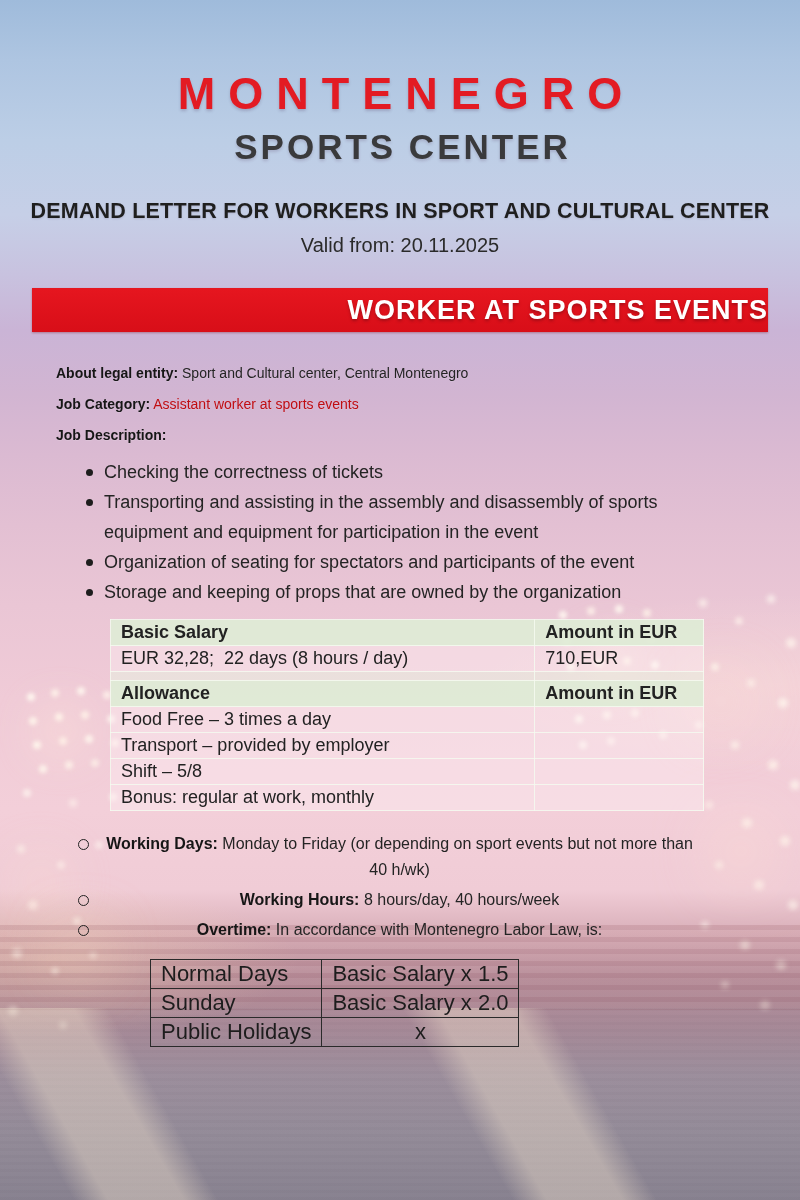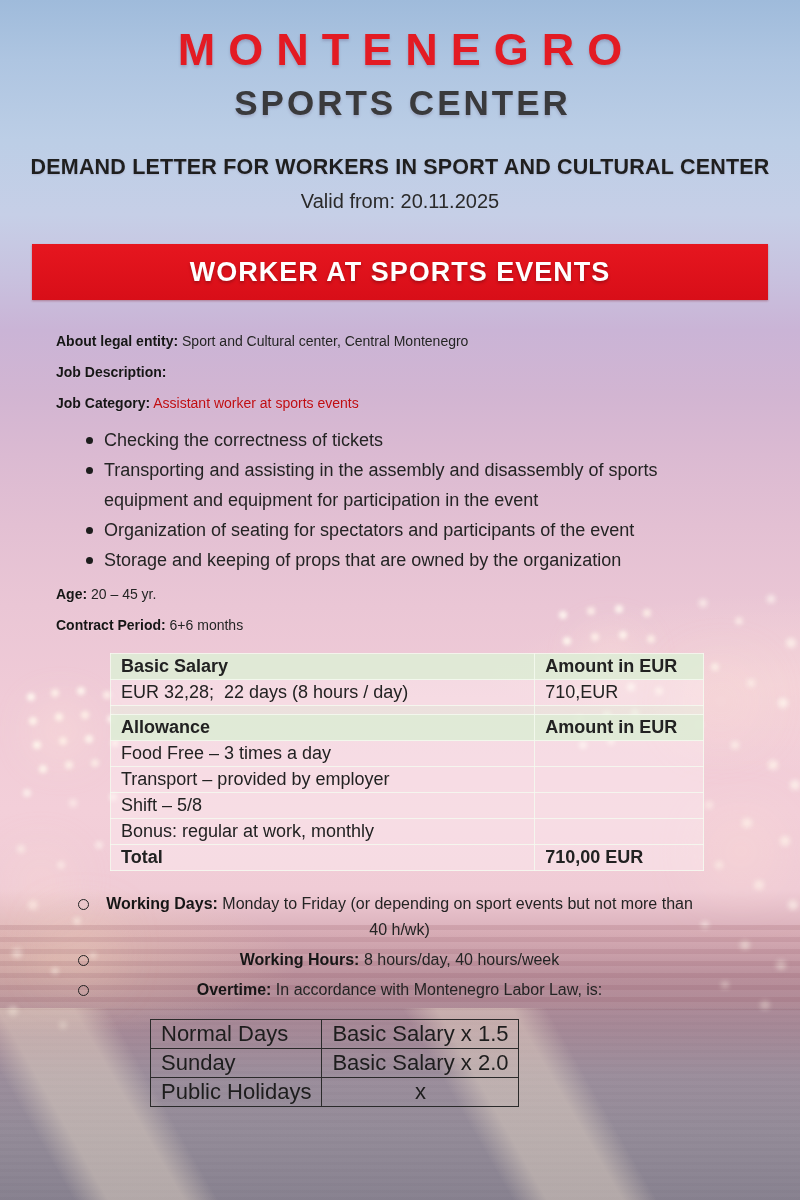--- a/index.html
+++ b/index.html
@@ -95,21 +95,21 @@
         rgba(240,224,204,.42) 150px, rgba(240,224,204,.42) 215px,
         rgba(238,220,200,0) 245px, rgba(238,220,200,0) 380px),
       repeating-linear-gradient(180deg,
         rgba(120,110,125,.08) 0 3px, rgba(160,150,165,.05) 3px 7px);
     pointer-events: none;
   }
 
   .content { position: relative; z-index: 2; }
 
   .brand-title {
-    margin: 26px 0 0; text-align: center;
+    margin: 70px 0 0; text-align: center;
     font-size: 45px; font-weight: bold; line-height: 48px;
     letter-spacing: 13px; padding-left: 13px;
     color: #e31b23; text-shadow: 0 2px 3px rgba(70,40,80,.22);
   }
   .brand-subtitle {
     margin: 10px 12px 0; text-align: center;
     font-size: 35px; font-weight: bold; line-height: 38px;
     letter-spacing: 3px; padding-left: 5px;
     color: #3a3a3c; text-shadow: 0 2px 3px rgba(70,40,80,.18);
   }
@@ -118,23 +118,23 @@
     font-size: 21.5px; font-weight: bold; line-height: 26px;
     color: #1f1f1f; letter-spacing: .2px;
     text-shadow: 0 1px 2px rgba(70,40,80,.15);
   }
   .valid {
     margin: 8px 0 0; text-align: center;
     font-size: 20px; line-height: 26px; color: #2a2a2a;
   }
 
   .banner {
-    margin: 30px 32px 0; height: 56px;
+    margin: 30px 32px 0; height: 44px;
     background: linear-gradient(180deg, #e6161f, #d80e18);
-    display: flex; align-items: center; justify-content: center;
+    display: flex; align-items: center; justify-content: flex-end;
     box-shadow: 0 1px 2px rgba(120,10,20,.35);
   }
   .banner span {
     color: #ffffff; font-weight: bold; font-size: 27px; letter-spacing: 1px;
     text-shadow: 0 2px 3px rgba(100,10,20,.45);
   }
 
   .details { margin-top: 26px; }
   .detail {
     margin: 0 56px; font-size: 14px; line-height: 31px; color: #242424;
@@ -211,44 +211,34 @@
     <div class="banner">
       <span>WORKER AT SPORTS EVENTS</span>
     </div>
 
     <div class="details">
       <div class="detail">
         <b>About legal entity:</b>
         <span>Sport and Cultural center, Central Montenegro</span>
       </div>
       <div class="detail">
-        <b>Job Description:</b>
+        <b>Job Category:</b>
+        <span class="red">Assistant worker at sports events</span>
       </div>
       <div class="detail">
-        <b>Job Category:</b>
-        <span class="red">Assistant worker at sports events</span>
+        <b>Job Description:</b>
       </div>
 
       <ul class="duties">
         <li>Checking the correctness of tickets</li>
         <li>Transporting and assisting in the assembly and disassembly of sports equipment and equipment for participation in the event</li>
         <li>Organization of seating for spectators and participants of the event</li>
         <li>Storage and keeping of props that are owned by the organization</li>
       </ul>
 
-      <div class="terms">
-        <div class="detail">
-          <b>Age:</b>
-          <span>20 – 45 yr.</span>
-        </div>
-        <div class="detail">
-          <b>Contract Period:</b>
-          <span>6+6 months</span>
-        </div>
-      </div>
     </div>
 
     <table class="salary">
       <colgroup>
           <col class="c1">
           <col class="c2">
         </colgroup>
       <tbody>
         <tr class="thead">
           <td>Basic Salary</td>
@@ -274,24 +264,20 @@
           <td>Transport – provided by employer</td>
           <td class="amt"></td>
         </tr>
         <tr>
           <td>Shift – 5/8</td>
           <td class="amt"></td>
         </tr>
         <tr>
           <td>Bonus: regular at work, monthly</td>
           <td class="amt"></td>
-        </tr>
-        <tr class="total">
-          <td>Total</td>
-          <td class="amt">710,00 EUR</td>
         </tr>
       </tbody>
     </table>
 
     <ul class="conditions">
       <li>
         <b>Working Days:</b>
         <span>Monday to Friday (or depending on sport events but not more than 40 h/wk)</span>
       </li>
       <li>

